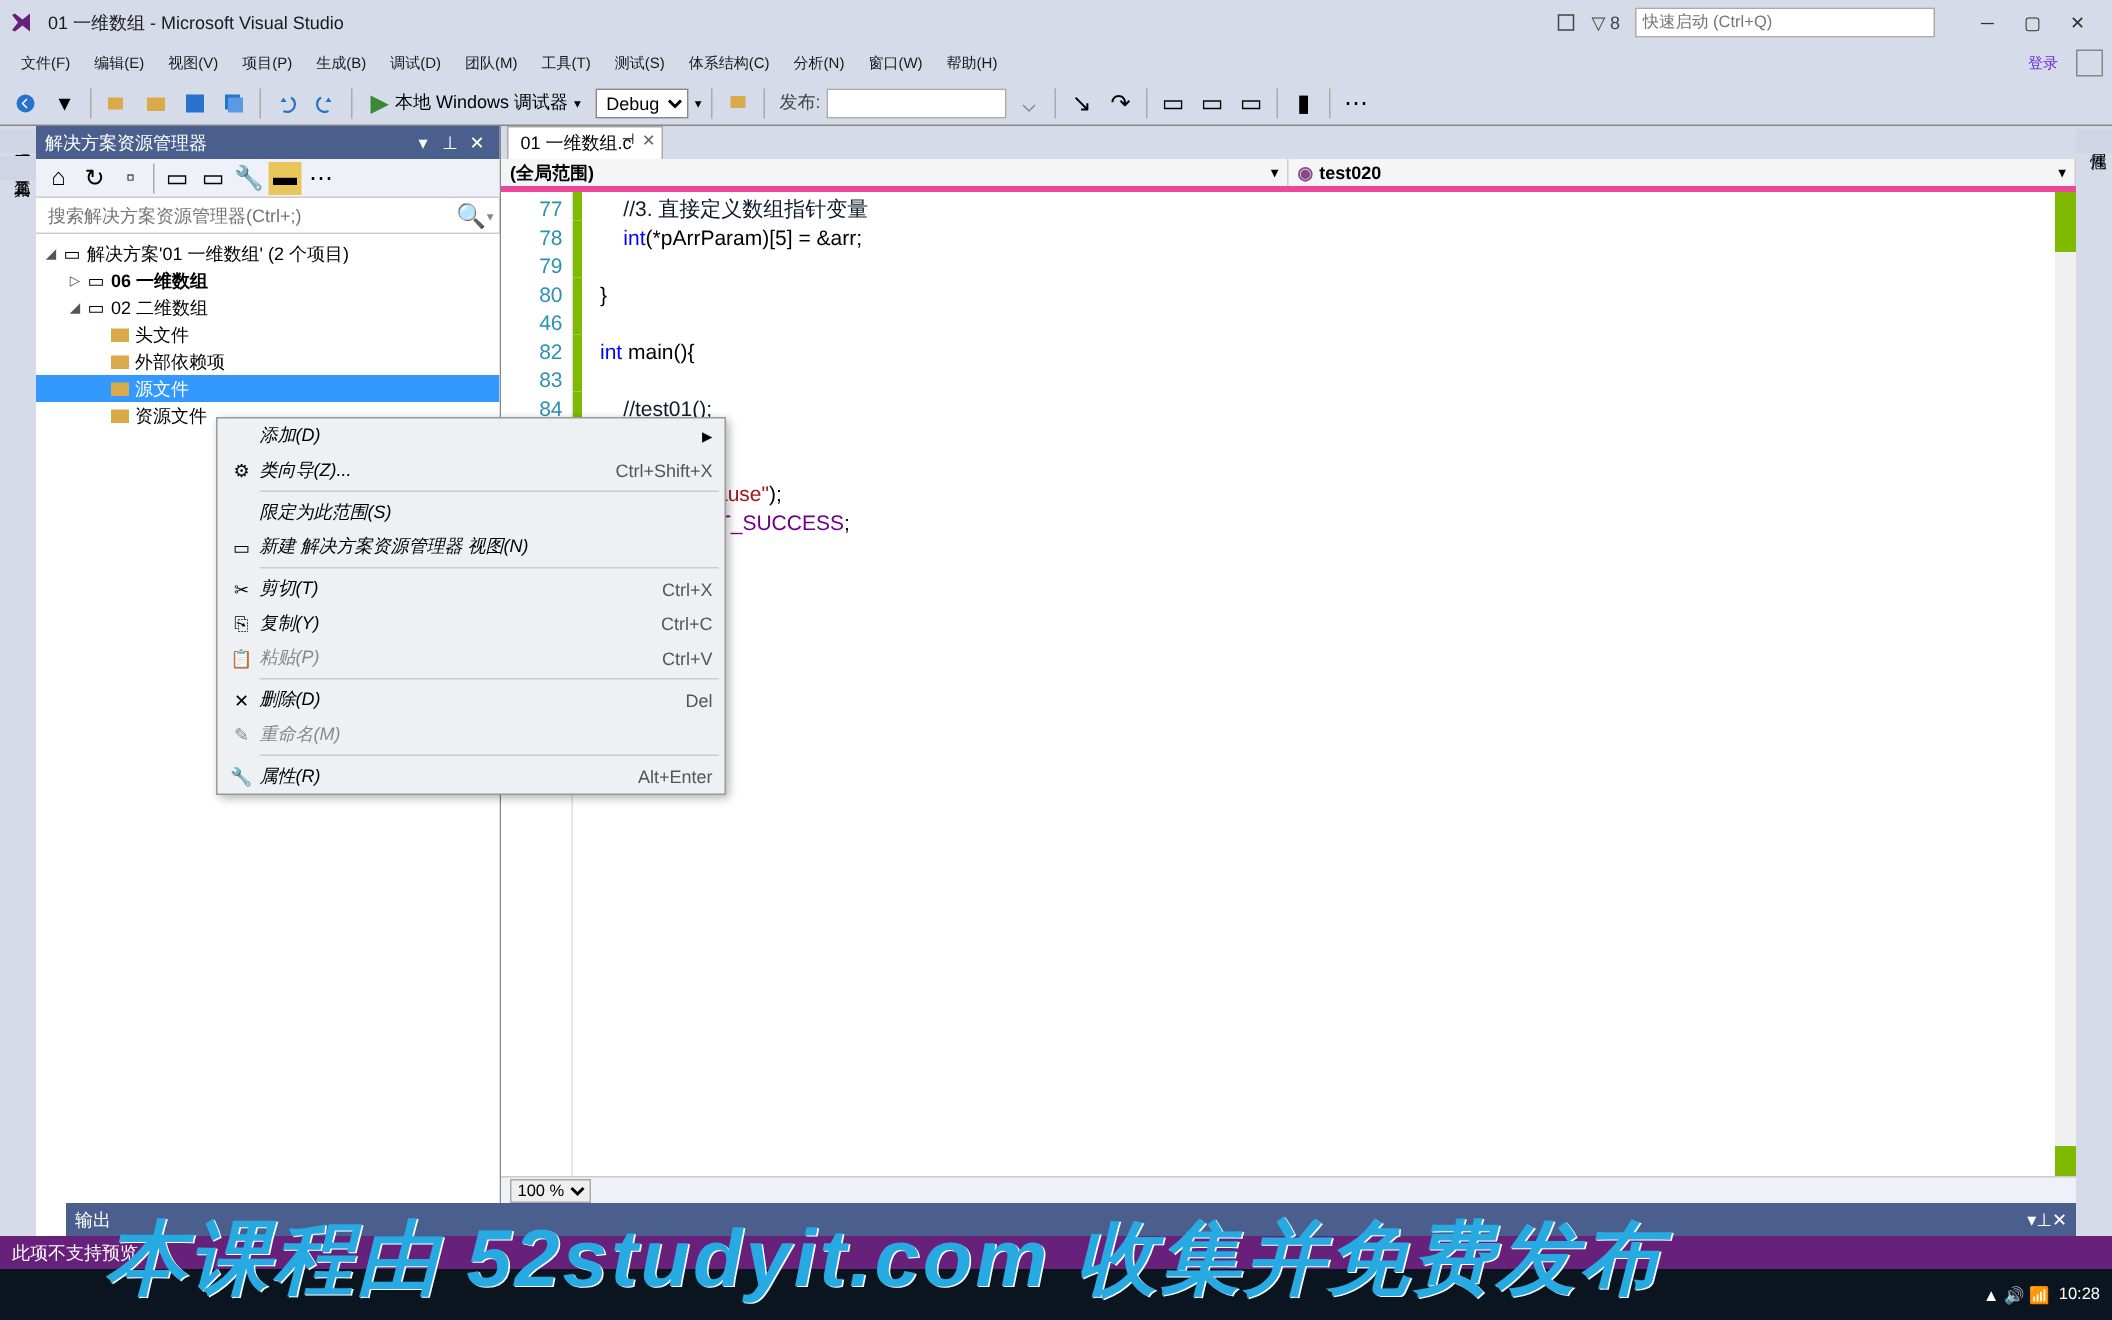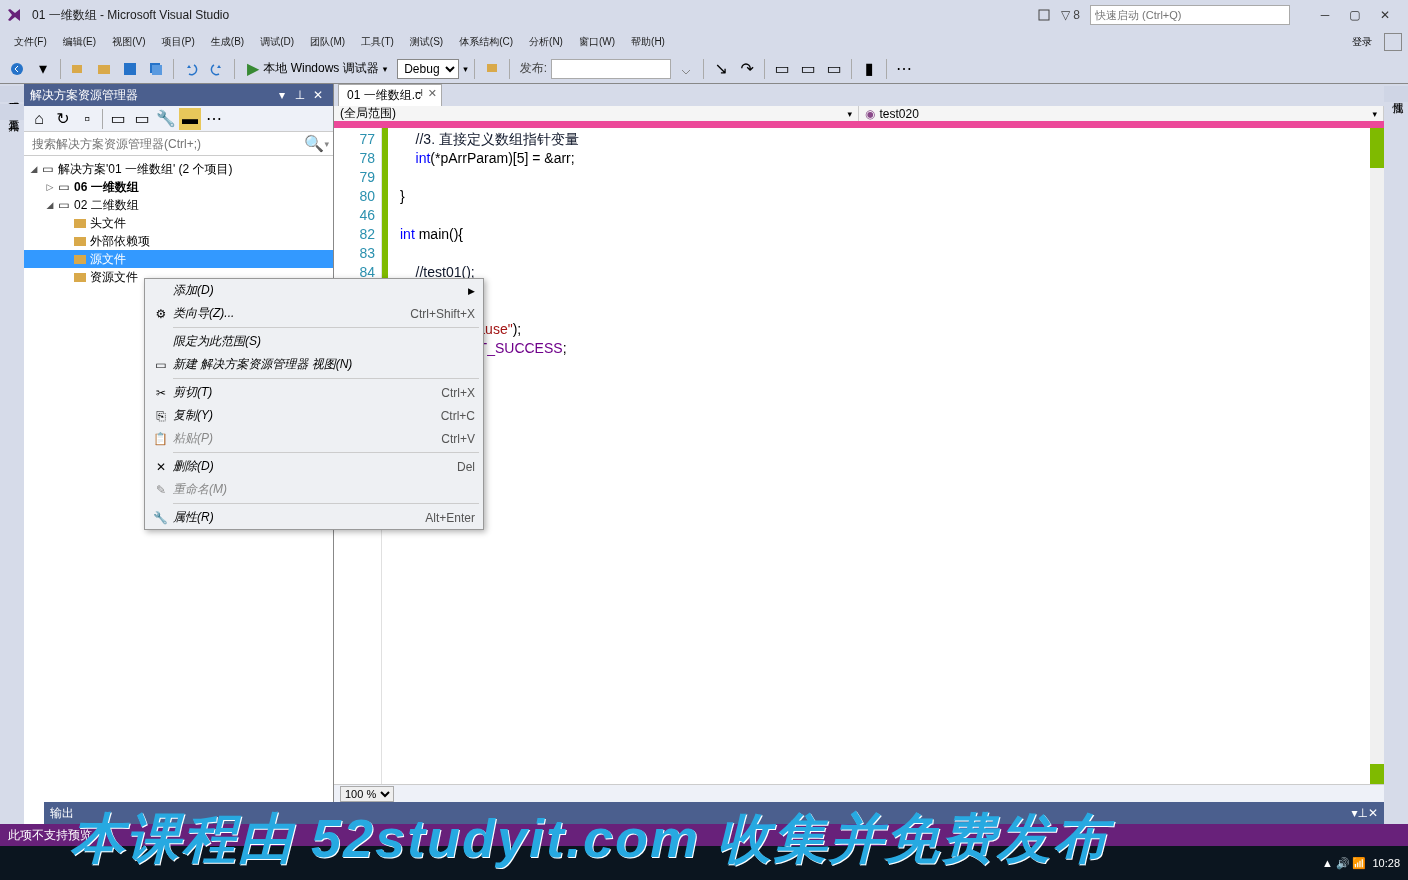--- a/index.html
+++ b/index.html
@@ -12,21 +12,21 @@
 .titlebar .right-controls { display: flex; align-items: center; gap: 10px; }
 .titlebar .notif { display: flex; align-items: center; gap: 3px; color: #444; font-size: 12px; cursor: pointer; }
 .titlebar .quick-launch { width: 200px; height: 20px; background: #fff; border: 1px solid #aaa; padding: 0 4px; font-size: 11px; color: #888; }
 .titlebar .win-btns { display: flex; gap: 0; margin-left: 10px; }
 .titlebar .win-btn { width: 30px; height: 24px; display: flex; align-items: center; justify-content: center; cursor: pointer; color: #333; }
 
 
 .menubar { height: 24px; background: #d6dbe9; display: flex; align-items: center; padding: 0 6px; font-size: 10px; }
 .menubar .menu-item { padding: 2px 8px; cursor: pointer; color: #1a1a1a; }
 .menubar .spacer { flex: 1; }
-.menubar .login { padding: 2px 8px; color: #000000; cursor: pointer; }
+.menubar .login { padding: 2px 8px; color: #6d28d9; cursor: pointer; }
 .menubar .user-icon { width: 18px; height: 18px; background: #d6dbe9; border: 1px solid #888; margin-left: 4px; }
 
 
 .toolbar { height: 30px; background: #d6dbe9; display: flex; align-items: center; padding: 0 6px; gap: 4px; border-bottom: 1px solid #888; }
 .tb-btn { width: 22px; height: 22px; display: flex; align-items: center; justify-content: center; cursor: pointer; }
 .tb-sep { width: 1px; height: 20px; background: #aaa; margin: 0 2px; }
 .tb-debug { display: flex; align-items: center; gap: 4px; padding: 0 6px; cursor: pointer; }
 .tb-play { color: #388a34; }
 .tb-debug-text { font-size: 12px; }
 .tb-select { height: 20px; font-size: 12px; padding: 0 2px; border: 1px solid #888; background: #fff; }
@@ -55,21 +55,21 @@
 .tree-item .icon { width: 16px; height: 16px; margin-right: 2px; display: inline-flex; align-items: center; justify-content: center; }
 .tree-item.selected { background: #3399ff; color: #fff; }
 .indent-1 { padding-left: 20px; }
 .indent-2 { padding-left: 36px; }
 
 
 .editor-area { flex: 1; display: flex; flex-direction: column; background: #fff; }
 .doc-tabs { height: 22px; background: #d6dbe9; display: flex; align-items: flex-end; padding-left: 4px; }
 .doc-tab { background: #fff; padding: 2px 20px 2px 8px; font-size: 12px; border-top: 1px solid #aaa; border-left: 1px solid #aaa; border-right: 1px solid #aaa; position: relative; cursor: pointer; }
 .doc-tab .close { position: absolute; right: 4px; top: 2px; font-size: 11px; color: #666; }
-.doc-nav { height: 22px; background: #f5f5f5; border-bottom: 7px solid #ec4899; display: flex; }
+.doc-nav { height: 22px; background: #f5f5f5; border-bottom: 4px solid #ec4899; display: flex; font-weight: bold; }
 .doc-nav-item { flex: 1; font-size: 12px; padding: 2px 6px; border-right: 1px solid #ccc; display: flex; align-items: center; gap: 4px; }
 .doc-nav-item .dd { margin-left: auto; font-size: 9px; }
 .code-area { flex: 1; display: flex; position: relative; font-family: Consolas, monospace; font-size: 14px; overflow: hidden; }
 .gutter { width: 48px; background: #fff; text-align: right; padding: 2px 6px 2px 0; color: #2b91af; line-height: 19px; border-right: 1px solid #e0e0e0; }
 .change-bar { width: 6px; background: #fff; }
 .change-mark { width: 6px; height: 19px; background: #7fba00; }
 .code-body { flex: 1; padding: 2px 0 2px 12px; line-height: 19px; white-space: pre; position: relative; }
 .code-line { height: 19px; }
 .c-comment { color: #0f172a; }
 .c-keyword { color: #0000ff; }

